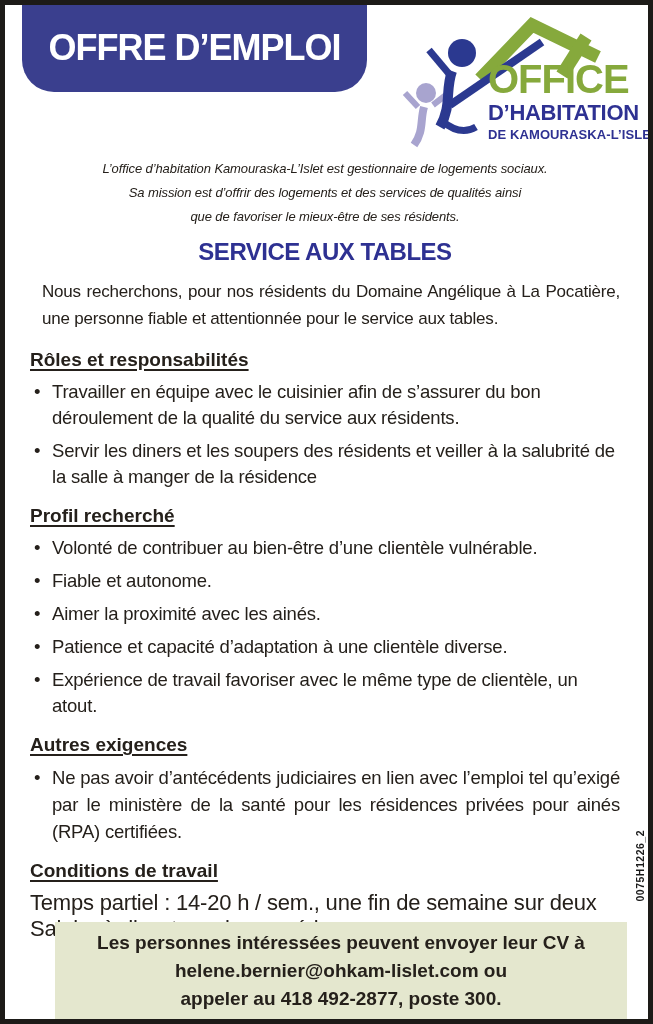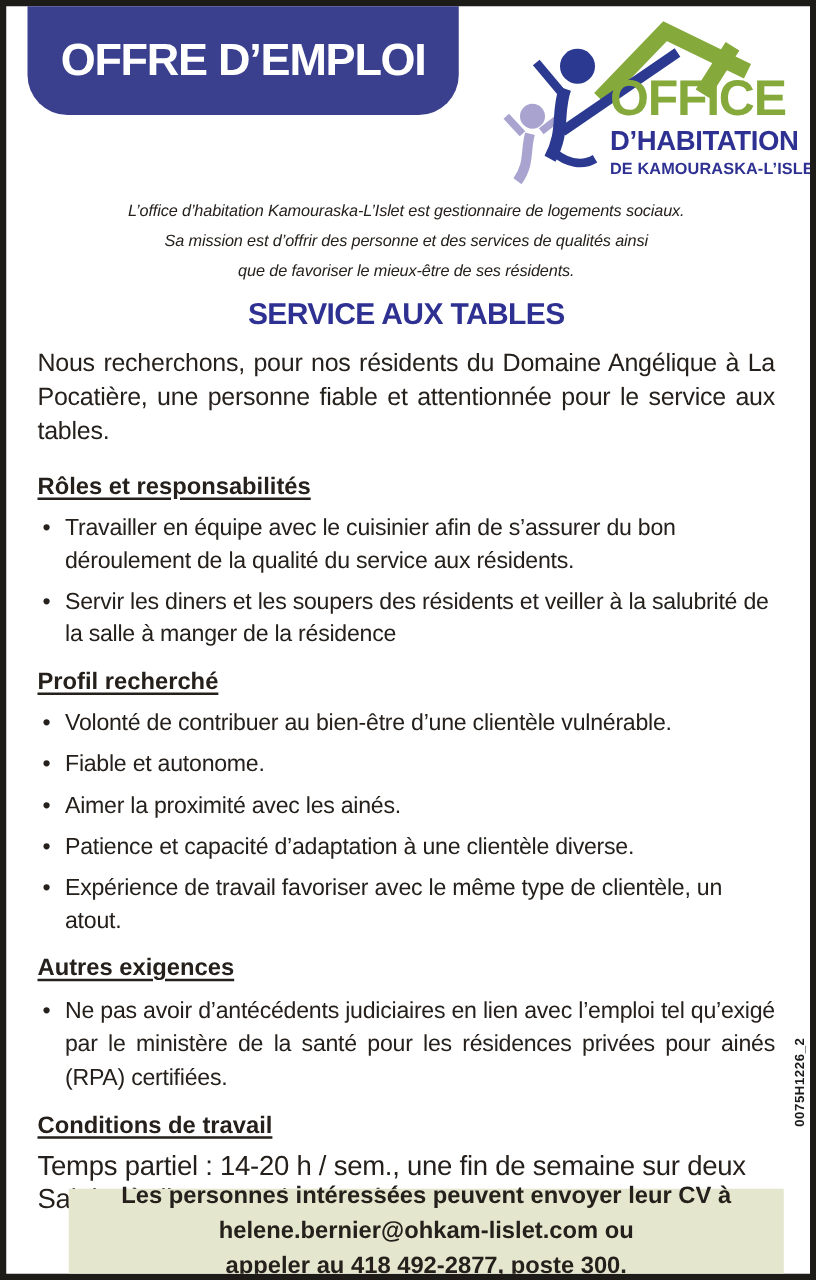--- a/index.html
+++ b/index.html
@@ -44,35 +44,36 @@
   .logo-region{font-size:13px;font-weight:bold;color:var(--accent-blue);letter-spacing:0.1px;margin-top:4px;}
   
   .content{position:absolute;top:152px;left:25px;right:28px;}
   .intro{font-style:italic;font-size:13px;line-height:24px;text-align:center;letter-spacing:-0.1px;}
   .intro div{white-space:nowrap;}
   .job-title{
     margin-top:9px;text-align:center;
     color:var(--accent-blue);font-size:24px;font-weight:bold;letter-spacing:-0.5px;
   }
   .desc{
-    margin-top:12px;font-size:20px;line-height:27px;letter-spacing:-0.2px;
+    margin-top:12px;font-size:17px;line-height:27px;letter-spacing:-0.2px;
     text-align:justify;
+    margin-left:12px;
   }
   h2.sec{
     font-size:19px;font-weight:bold;margin:15px 0 8px 0;
     text-decoration:underline;text-decoration-thickness:2px;text-underline-offset:3px;
   }
   ul.bullets{list-style:none;margin:0;padding:0;font-size:18.5px;line-height:26px;letter-spacing:-0.2px;}
   ul.bullets li{position:relative;padding-left:22px;margin-bottom:7px;white-space:pre-line;}
   ul.bullets li::before{content:"\2022";position:absolute;left:4px;top:0;}
   ul.bullets li.justify{text-align:justify;white-space:normal;line-height:27px;}
   .cond-line{font-size:22px;line-height:26px;letter-spacing:-0.2px;}
   
   .contact-box{
-    position:absolute;left:50px;right:21px;bottom:0;height:68px;
+    position:absolute;left:50px;right:21px;bottom:0;height:97px;
     background:var(--footer-bg);
     display:flex;flex-direction:column;align-items:center;justify-content:center;
     text-align:center;font-weight:bold;font-size:19px;line-height:28px;
     z-index:1;
   }
   .print-code{
     position:absolute;right:2px;bottom:118px;
     writing-mode:vertical-rl;transform:rotate(180deg);
     font-size:10.5px;font-weight:bold;letter-spacing:0.5px;color:#1a1a1a;
     z-index:2;
@@ -114,21 +115,21 @@
       <div class="logo-office">OFFICE</div>
       <div class="logo-habitation">D’HABITATION</div>
       <div class="logo-region">DE KAMOURASKA-L’ISLET</div>
     </div>
   </div>
 
   <div class="content">
 
     <div class="intro">
       <div>L’office d’habitation Kamouraska-L’Islet est gestionnaire de logements sociaux.</div>
-      <div>Sa mission est d’offrir des personne et des services de qualités ainsi</div>
+      <div>Sa mission est d’offrir des logements et des services de qualités ainsi</div>
       <div>que de favoriser le mieux-être de ses résidents.</div>
     </div>
 
     <div class="job-title">SERVICE AUX TABLES</div>
 
     <p class="desc">Nous recherchons, pour nos résidents du Domaine Angélique à La Pocatière, une personne fiable et attentionnée pour le service aux tables.</p>
 
     <h2 class="sec">Rôles et responsabilités</h2>
     <ul class="bullets">
       <li>Travailler en équipe avec le cuisinier afin de s’assurer du bon

